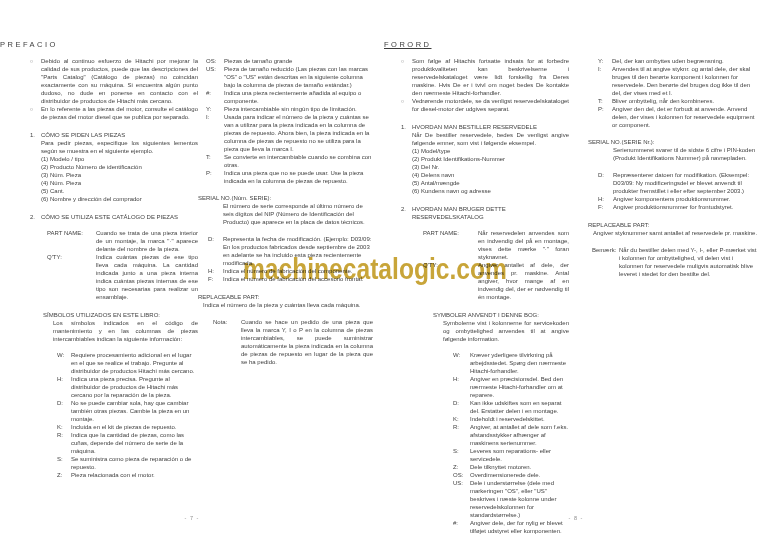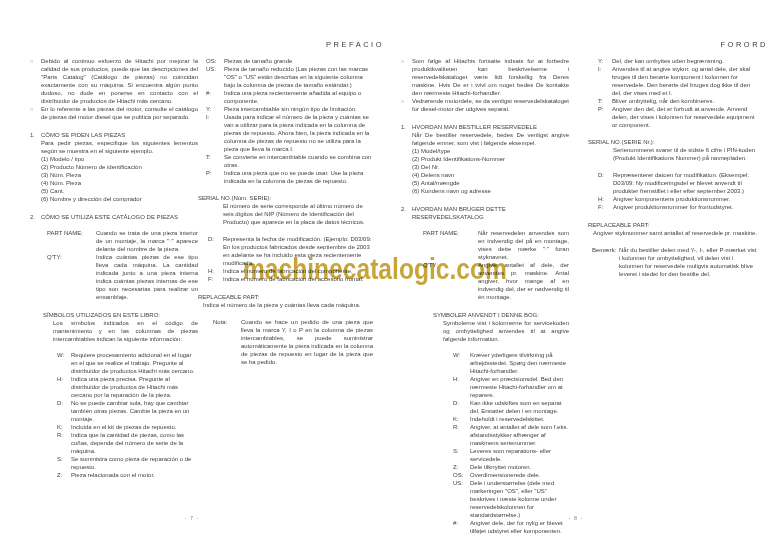--- a/index.html
+++ b/index.html
@@ -1,21 +1,21 @@
 <!DOCTYPE html>
 <html><head>
 <meta charset="utf-8">
 <style>
   html,body{margin:0;padding:0;background:#ffffff;}
   #doc{position:relative;width:768px;height:542px;background:#ffffff;overflow:hidden;
        font-family:"Liberation Sans",sans-serif;color:#424242;}
-  .doc-title{position:absolute;top:40px;width:384px;text-align:right;
+  .doc-title{position:absolute;top:40px;width:384px;text-align:left;
              font-size:7.5px;letter-spacing:2.5px;color:#3c3c3c;}
   .t-left{left:0;}
-  .t-right{left:384px;}
+  .t-right{left:384px;text-decoration:underline;}
   .col{position:absolute;top:57px;font-size:6px;line-height:8px;}
   #col1{left:30px;width:168px;}
   #col2{left:198px;width:175px;}
   #col3{left:401px;width:168px;}
   #col4{left:588px;width:170px;}
   .bullet-row{display:flex;}
   .bullet-marker{flex:0 0 11px;font-size:5px;}
   .bullet-text{flex:1;text-align:justify;}
   .sec{margin-top:10px;}
   .sec-head{display:flex;}

